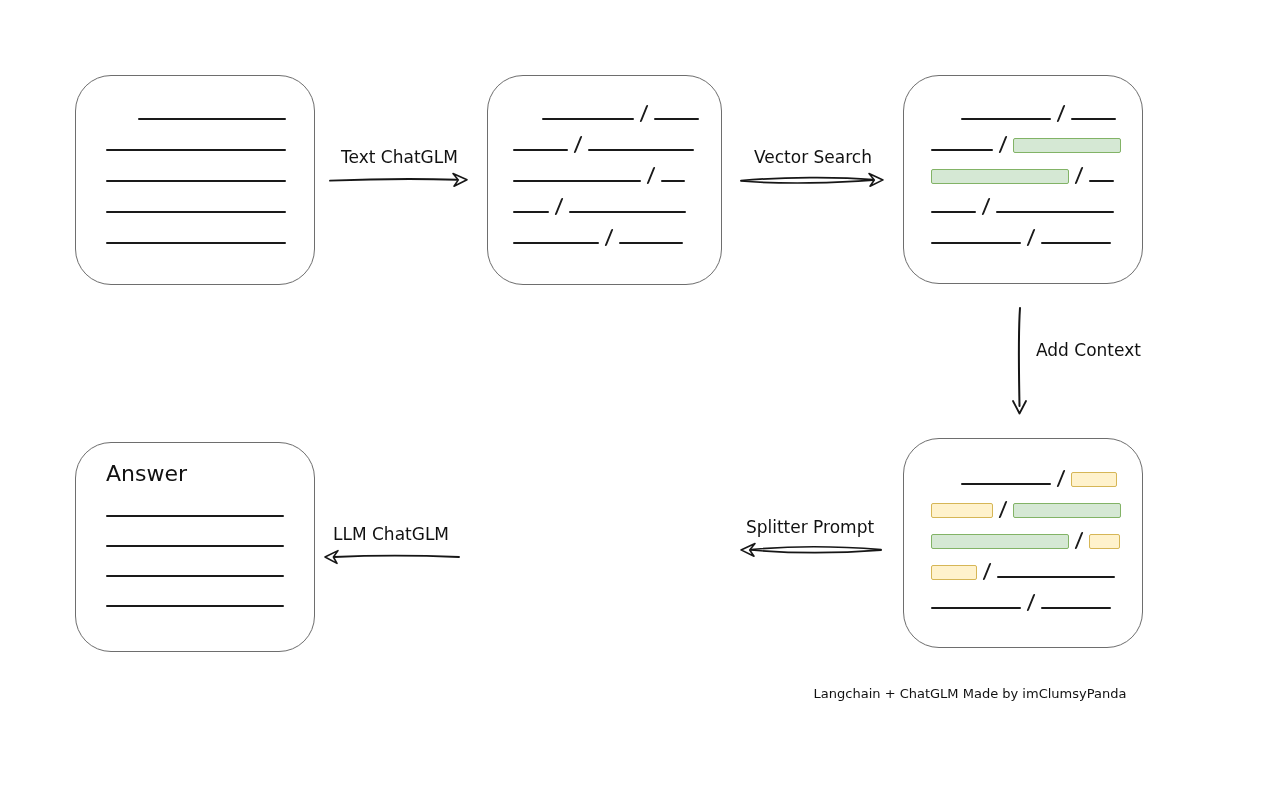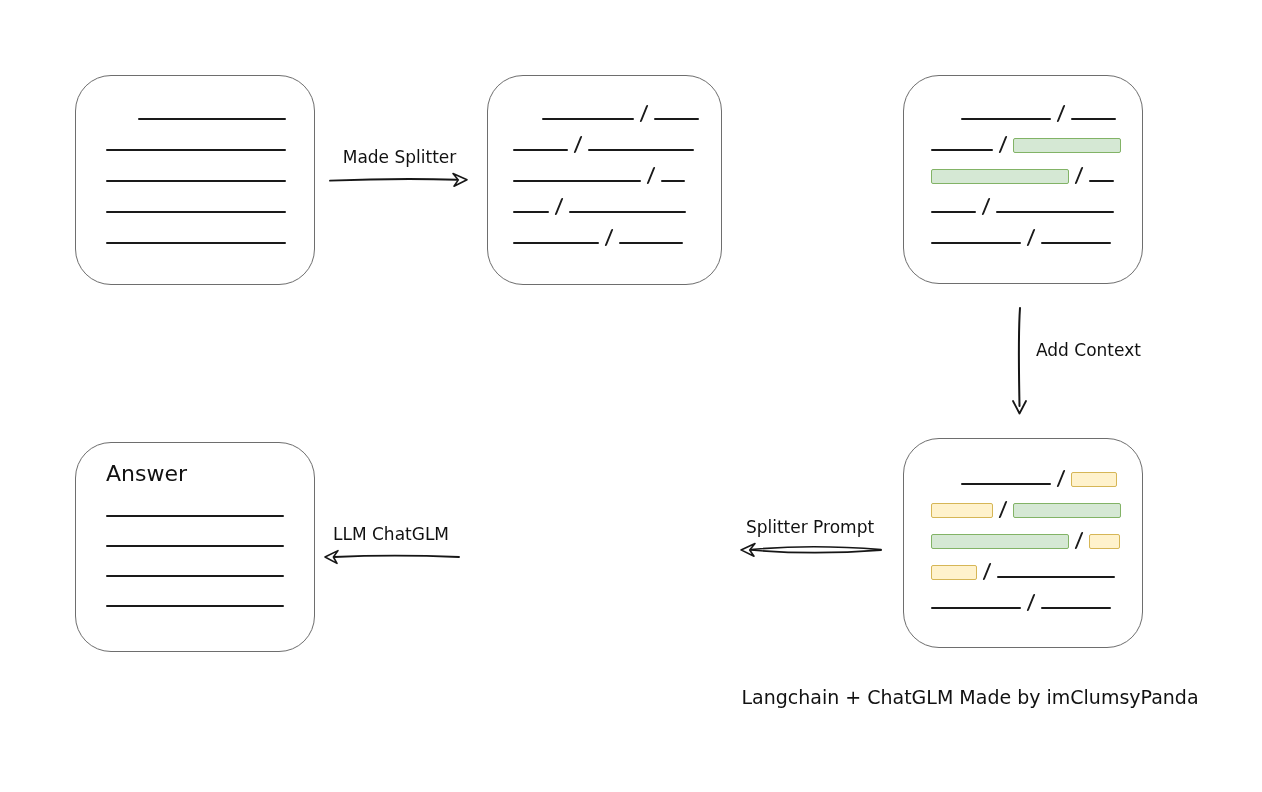--- a/index.html
+++ b/index.html
@@ -20,21 +20,21 @@
              border-radius:2px;box-sizing:border-box;flex:0 0 auto;}
   .seg-red{height:15px;background:var(--red-fill,#f8cecc);border:1.6px solid var(--red-stroke,#b85450);
              border-radius:2px;box-sizing:border-box;flex:0 0 auto;}
   .box-label{font-size:22px;line-height:22px;color:#111;}
   .arrow-group{position:absolute;text-align:center;}
   .arrow-label{font-size:17px;line-height:20px;color:#111;white-space:nowrap;margin-bottom:1px;}
   .arrow-svg{display:block;}
   svg path{stroke:#161616;fill:none;stroke-linecap:round;stroke-linejoin:round;}
   svg path.head{fill:#fff;}
   .side-label{position:absolute;font-size:17px;line-height:20px;color:#111;white-space:nowrap;}
-  .caption{position:absolute;font-size:19px;color:#111;text-align:center;white-space:nowrap;}
+  .caption{position:absolute;font-size:13px;color:#111;text-align:center;white-space:nowrap;}
 </style>
 </head>
 <body>
 
 <div class="canvas">
 
   <div class="box" style="left:75px;top:75px;width:240px;height:210px;">
     <div class="rows" style="padding:26px 0 0 30px;">
         <div class="row" style="margin-left: 32px;">
           <div class="seg-line" style="width: 148px;"></div>
@@ -159,27 +159,35 @@
             <div class="seg-line" style="width: 180px;"></div>
           </div>
           <div class="row">
             <div class="seg-line" style="width: 180px;"></div>
           </div>
         </div>
     </div>
   </div>
 
   <div class="arrow-group" style="left:327px;top:147px;width:145px;">
-    <div class="arrow-label">Made Splitter</div>
+    <div class="arrow-label">Text ChatGLM</div>
     <svg class="arrow-svg" width="145" height="24" viewBox="0 0 145 24">
       <path d="M3,12.6 C40,11.2 90,10.6 130,11.7" stroke-width="1.9"></path>
       <path class="head" d="M126,5.6 L140,11.8 L127,18.2 L131.3,11.9 Z" stroke-width="1.6"></path>
     </svg>
   </div>
 
+  <div class="arrow-group" style="left:738px;top:147px;width:150px;">
+    <div class="arrow-label">Vector Search</div>
+    <svg class="arrow-svg" width="150" height="24" viewBox="0 0 150 24">
+      <path d="M3,12.5 C45,9 100,8.6 135,11.6" stroke-width="1.7"></path>
+      <path d="M3,13 C45,16.4 100,15 135,12.2" stroke-width="1.7"></path>
+      <path class="head" d="M131,5.6 L145,11.9 L132,18.2 L136.3,12 Z" stroke-width="1.6"></path>
+    </svg>
+  </div>
 
   <svg style="position:absolute;left:1007px;top:306px;" width="26" height="112" viewBox="0 0 26 112">
     <path d="M13,2 C11,30 12,70 12.5,100" stroke-width="2"></path>
     <path d="M6,95 L12.5,107.5 L19,95" stroke-width="1.8"></path>
   </svg>
   <div class="side-label" style="left:1036px;top:340px;">Add Context</div>
 
   <div class="arrow-group" style="left:735px;top:517px;width:150px;">
     <div class="arrow-label">Splitter Prompt</div>
     <svg class="arrow-svg" width="150" height="24" viewBox="0 0 150 24">

